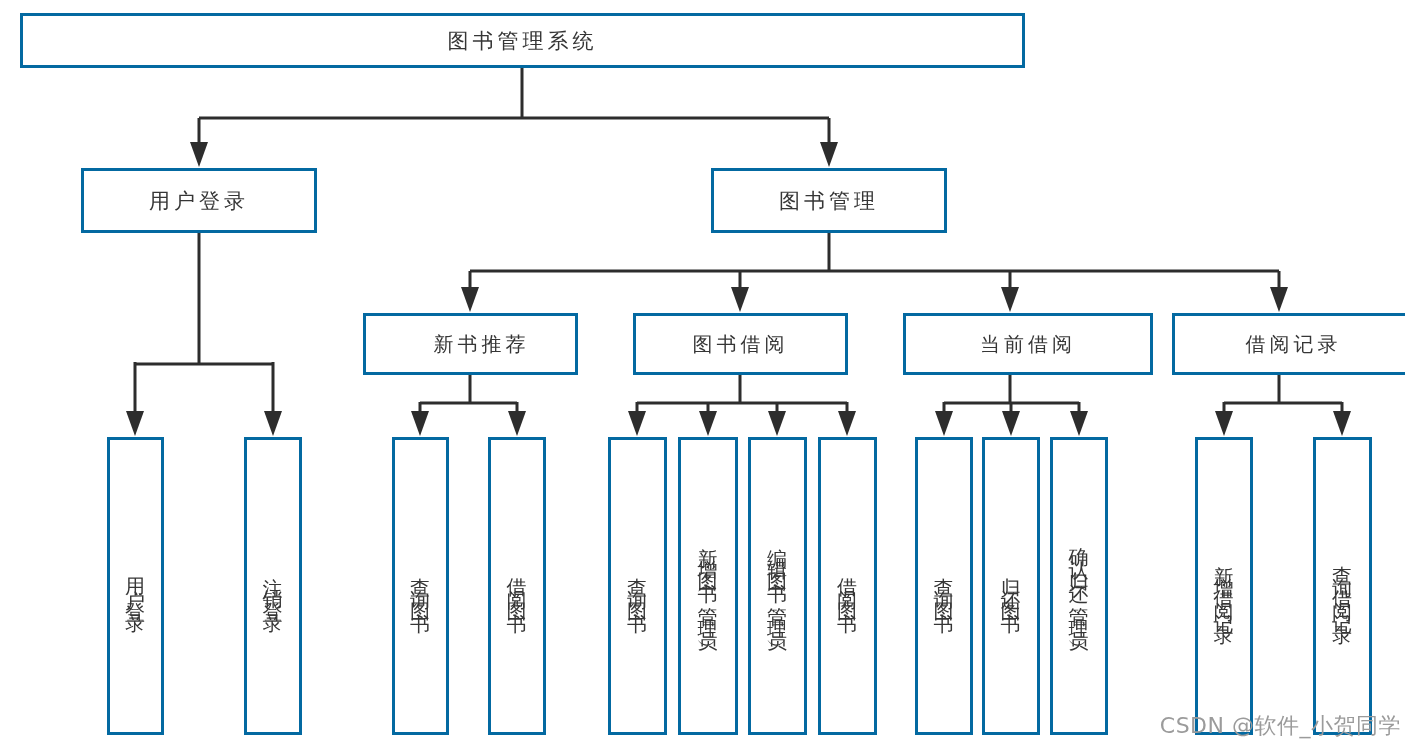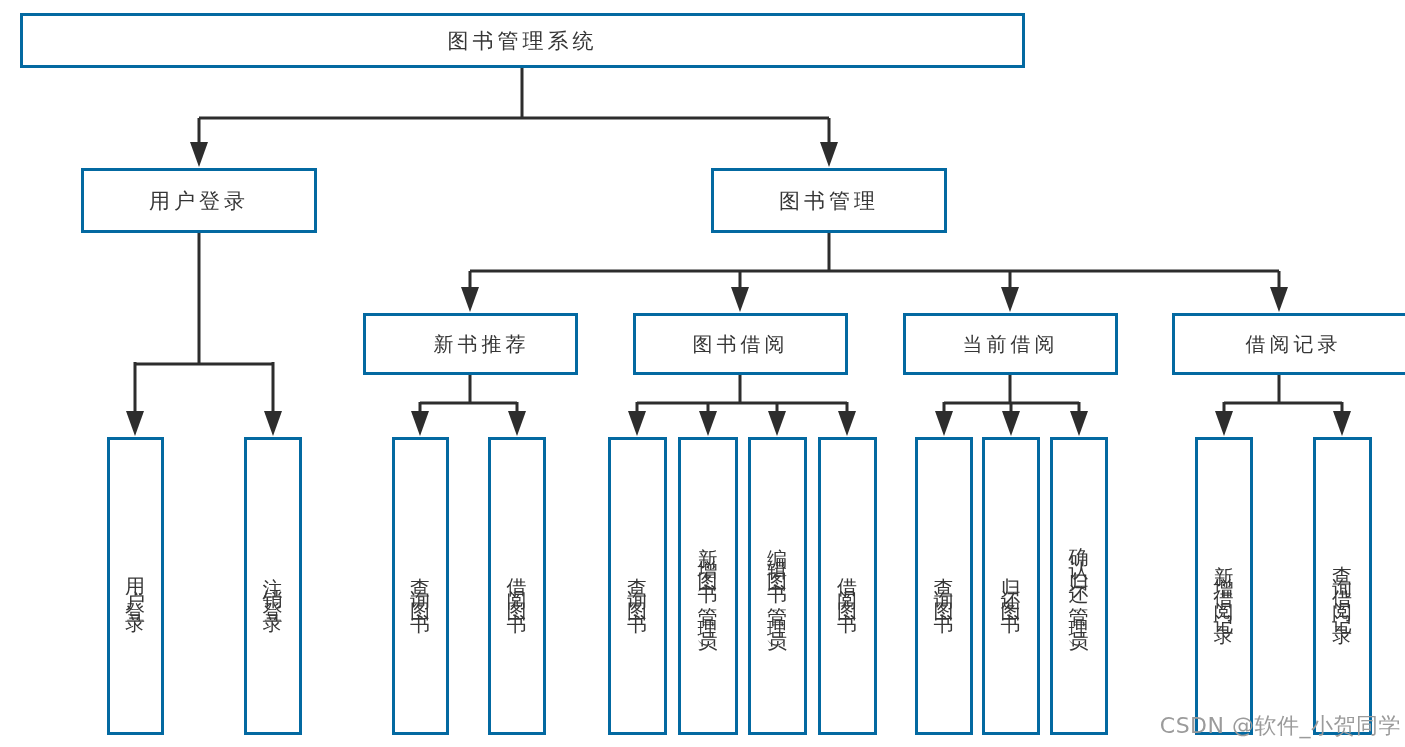--- a/index.html
+++ b/index.html
@@ -20,21 +20,21 @@
   .leaf .vtext{
     writing-mode:vertical-rl;text-orientation:mixed;
     font-size:20px;letter-spacing:12px;line-height:1;
   }
   
   #n-root{left:20px;top:13px;width:1005px;height:55px;}
   #n-login{left:81px;top:168px;width:236px;height:65px;}
   #n-mgmt{left:711px;top:168px;width:236px;height:65px;}
   #n-rec{left:363px;top:313px;width:215px;height:62px;font-size:20px;padding-left:22px;}
   #n-borrow{left:633px;top:313px;width:215px;height:62px;font-size:20px;}
-  #n-current{left:903px;top:313px;width:215px;height:62px;font-size:20px;}
+  #n-current{left:903px;top:313px;width:250px;height:62px;font-size:20px;}
   #n-records{left:1172px;top:313px;width:243px;height:62px;font-size:20px;}
   #n-login-user{left:107px;width:57px;}
   #n-login-logout{left:244px;width:58px;}
   #n-rec-query{left:392px;width:57px;}
   #n-rec-borrow{left:488px;width:58px;}
   #n-borrow-query{left:608px;width:59px;}
   #n-borrow-add{left:678px;width:60px;}
   #n-borrow-edit{left:748px;width:59px;}
   #n-borrow-borrow{left:818px;width:59px;}
   #n-cur-query{left:915px;width:58px;}

